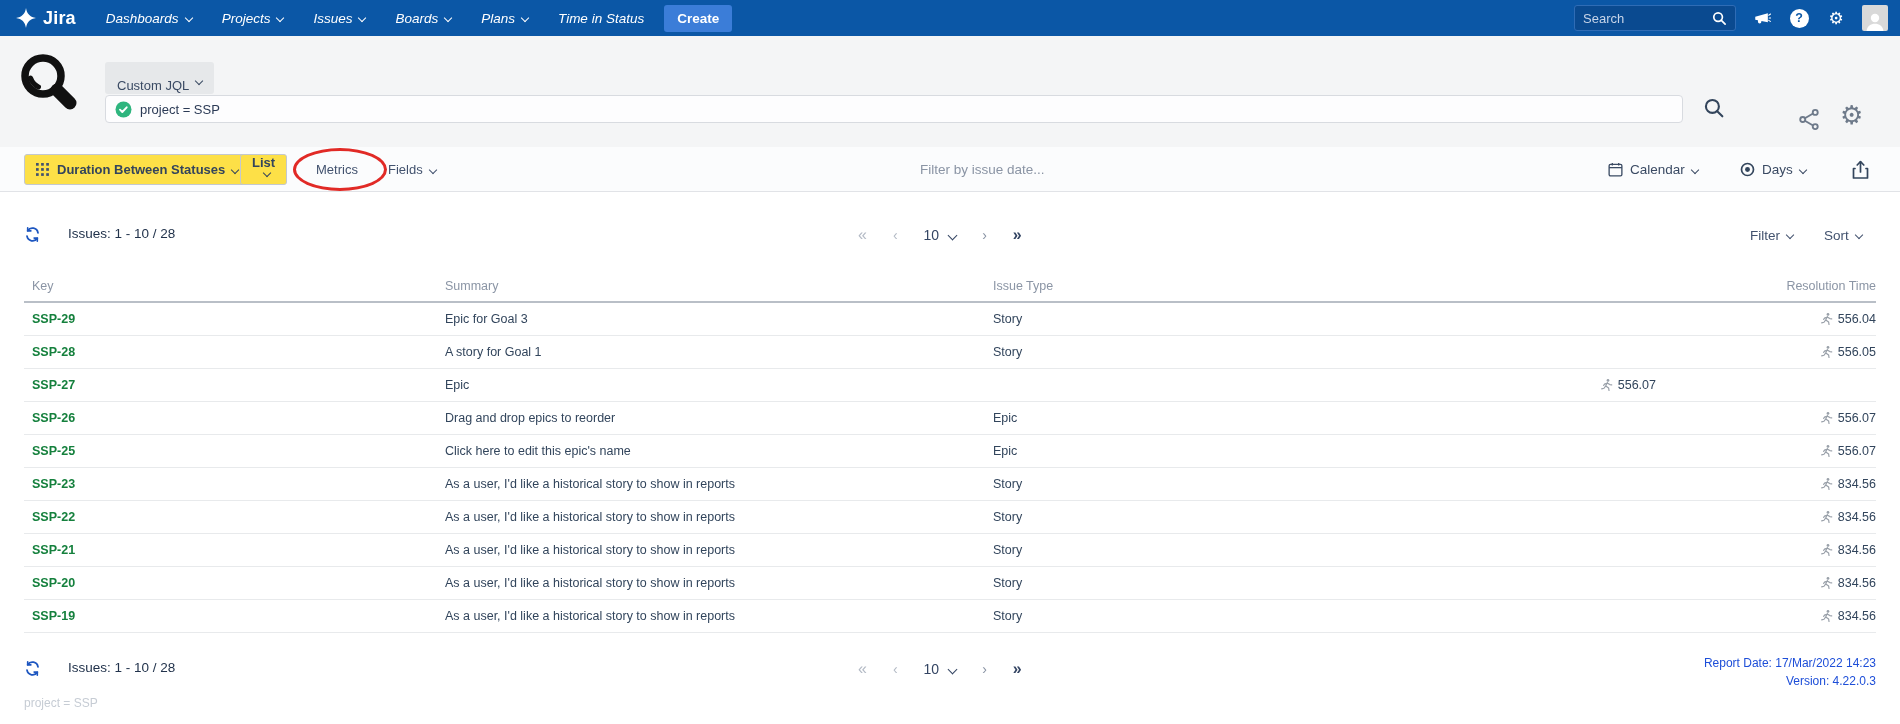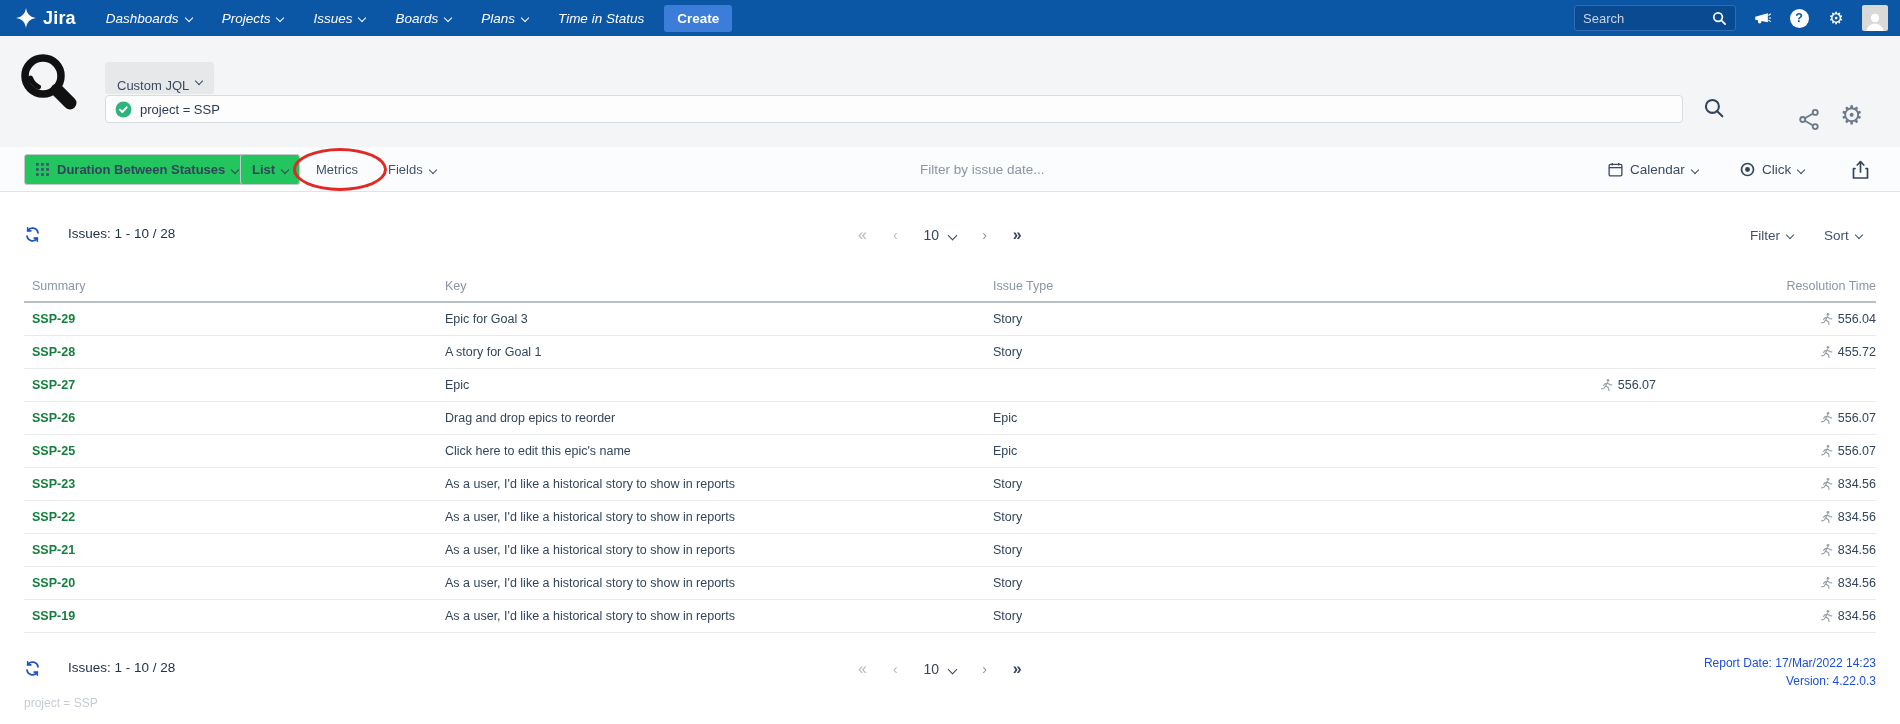--- a/index.html
+++ b/index.html
@@ -34,21 +34,21 @@
   .app-logo{position:absolute;left:16px;top:14px;}
   .mode-btn{position:absolute;left:105px;top:26px;height:27px;background:#e6e8ea;border:none;border-radius:3px;padding:16px 12px;font-size:13px;color:#3a4a63;font-family:inherit;cursor:pointer;display:flex;align-items:flex-start;}
   .jql-box{position:absolute;left:105px;top:59px;width:1578px;height:28px;background:#fdfdfe;border:1px solid #d8dbe0;border-radius:4px;display:flex;align-items:center;padding:0 9px;gap:8px;}
   .jql-box input{flex:1;border:none;outline:none;background:transparent;font-size:13px;color:#2b3a55;font-family:inherit;}
   .jql-search{position:absolute;left:1703px;top:61px;cursor:pointer;}
   .band-share{position:absolute;left:1797px;top:71px;cursor:pointer;color:#6e7a8a;}
   .band-gear{position:absolute;left:1840px;top:66px;cursor:pointer;color:#6e7a8a;font-size:26px;line-height:1;}
 
   
   .toolbar{position:absolute;top:147px;left:0;width:1900px;height:45px;background:#fbfcfd;border-bottom:1px solid #e1e3e7;}
-  .tb-btn{position:absolute;top:7px;height:31px;background:#22c55e;border:1px solid #c3c8cf;border-radius:3px;font-family:inherit;font-size:13px;font-weight:bold;color:#33445c;display:flex;align-items:center;padding:0 11px;cursor:pointer;}
+  .tb-btn{position:absolute;top:7px;height:31px;background:#fde047;border:1px solid #c3c8cf;border-radius:3px;font-family:inherit;font-size:13px;font-weight:bold;color:#33445c;display:flex;align-items:center;padding:0 11px;cursor:pointer;}
   .tb-text{position:absolute;top:7px;height:31px;display:flex;align-items:center;font-size:13px;color:#42526e;cursor:pointer;}
   .annotation-ellipse{position:absolute;left:293px;top:1px;width:94px;height:43px;border:3px solid #e12a26;border-radius:50%;pointer-events:none;}
   .date-filter{position:absolute;left:920px;top:8px;width:320px;height:28px;border:none;background:transparent;outline:none;font-size:13.5px;font-family:inherit;color:#42526e;}
   .date-filter::placeholder{color:#8a94a4;}
   .tb-right{position:absolute;top:7px;height:31px;display:flex;align-items:center;font-size:13.5px;color:#3a4a63;cursor:pointer;gap:7px;justify-content:center;}
 
   
   .count-group{display:flex;align-items:flex-start;gap:27px;font-size:13.5px;color:#22334c;}
   .pager{display:flex;align-items:center;gap:26px;font-size:14px;}
   .pg-first,.pg-prev{color:#b3bac5;}
@@ -199,21 +199,21 @@
           <rect x="5.1" y="5.1" width="2.7" height="2.7"></rect>
           <rect x="10.2" y="5.1" width="2.7" height="2.7"></rect>
           <rect x="0" y="10.2" width="2.7" height="2.7"></rect>
           <rect x="5.1" y="10.2" width="2.7" height="2.7"></rect>
           <rect x="10.2" y="10.2" width="2.7" height="2.7"></rect>
         </svg>
     </span>
     <span>Duration Between Statuses</span>
       <span class="chev"></span>
   </button>
-  <button class="tb-btn" style="left:240px;">
+  <button class="tb-btn" style="left:240px;flex-direction:column;">
     <span>List</span>
       <span class="chev"></span>
   </button>
   <span class="tb-text" style="left:316px;">
       <span>Metrics</span>
     </span>
   <div class="annotation-ellipse"></div>
   <span class="tb-text" style="left:388px;">
       <span>Fields</span>
       <span class="chev"></span>
@@ -233,21 +233,21 @@
     <span>Calendar</span>
       <span class="chev" style="margin-left:0;"></span>
   </span>
   <span class="tb-right" style="left:1740px;">
     <span>
       <svg width="15" height="15" viewBox="0 0 16 16">
           <circle cx="8" cy="8" r="6.4" fill="none" stroke="#33455c" stroke-width="1.8"></circle>
           <circle cx="8" cy="8" r="2.6" fill="#33455c"></circle>
         </svg>
     </span>
-    <span>Click</span>
+    <span>Days</span>
       <span class="chev" style="margin-left:0;"></span>
   </span>
   <span class="tb-right" style="left:1851px;">
     <svg width="19" height="20" viewBox="0 0 19 20" fill="none" stroke="#33455c" stroke-width="1.7" stroke-linecap="round" stroke-linejoin="round">
         <path d="M4 8.5H2.5v9.5h14V8.5H15"></path>
         <line x1="9.5" y1="1.8" x2="9.5" y2="12"></line>
         <path d="M6.2 5l3.3-3.3L12.8 5"></path>
       </svg>
   </span>
 </div>
@@ -273,22 +273,22 @@
       </span>
     <span class="pg-next">›</span>
     <span class="pg-last">»</span>
   </div>
   <span class="filter-link"><span>Filter</span><span class="chev"></span></span>
   <span class="sort-link"><span>Sort</span><span class="chev"></span></span>
 </div>
 
 <div class="tbl">
   <div class="thead">
+    <div class="th">Key</div>
     <div class="th">Summary</div>
-    <div class="th">Key</div>
     <div class="th">Issue Type</div>
     <div class="th th-num">Resolution Time</div>
   </div>
 
   <div class="trow">
     <div class="td"><a class="key-link">SSP-29</a></div>
     <div class="td">Epic for Goal 3</div>
     <div class="td">Story</div>
     <div class="td td-num">
         <span class="runner">
@@ -304,21 +304,21 @@
     <div class="td"><a class="key-link">SSP-28</a></div>
     <div class="td">A story for Goal 1</div>
     <div class="td">Story</div>
     <div class="td td-num">
         <span class="runner">
           <svg width="13" height="14" viewBox="0 0 14 14" fill="none" stroke="currentColor" stroke-width="1.3" stroke-linecap="round" stroke-linejoin="round">
             <circle cx="8.6" cy="2.1" r="1.5" fill="currentColor" stroke="none"></circle>
             <path d="M7.9 4.4 6.2 8M7.9 5l2.7 1.5 2 .3M7.9 5.2 5.2 5.8 3.9 7.4M6.2 8l3.1 2.3.4 2.6M6.2 8 4.3 10.5l-2.5.7"></path>
           </svg>
         </span>
-        <span>455.72</span>
+        <span>556.05</span>
       </div>
   </div>
   <div class="trow">
     <div class="td"><a class="key-link">SSP-27</a></div>
     <div class="td">Epic</div>
     <div class="td td-num">
         <span class="runner">
           <svg width="13" height="14" viewBox="0 0 14 14" fill="none" stroke="currentColor" stroke-width="1.3" stroke-linecap="round" stroke-linejoin="round">
             <circle cx="8.6" cy="2.1" r="1.5" fill="currentColor" stroke="none"></circle>
             <path d="M7.9 4.4 6.2 8M7.9 5l2.7 1.5 2 .3M7.9 5.2 5.2 5.8 3.9 7.4M6.2 8l3.1 2.3.4 2.6M6.2 8 4.3 10.5l-2.5.7"></path>

